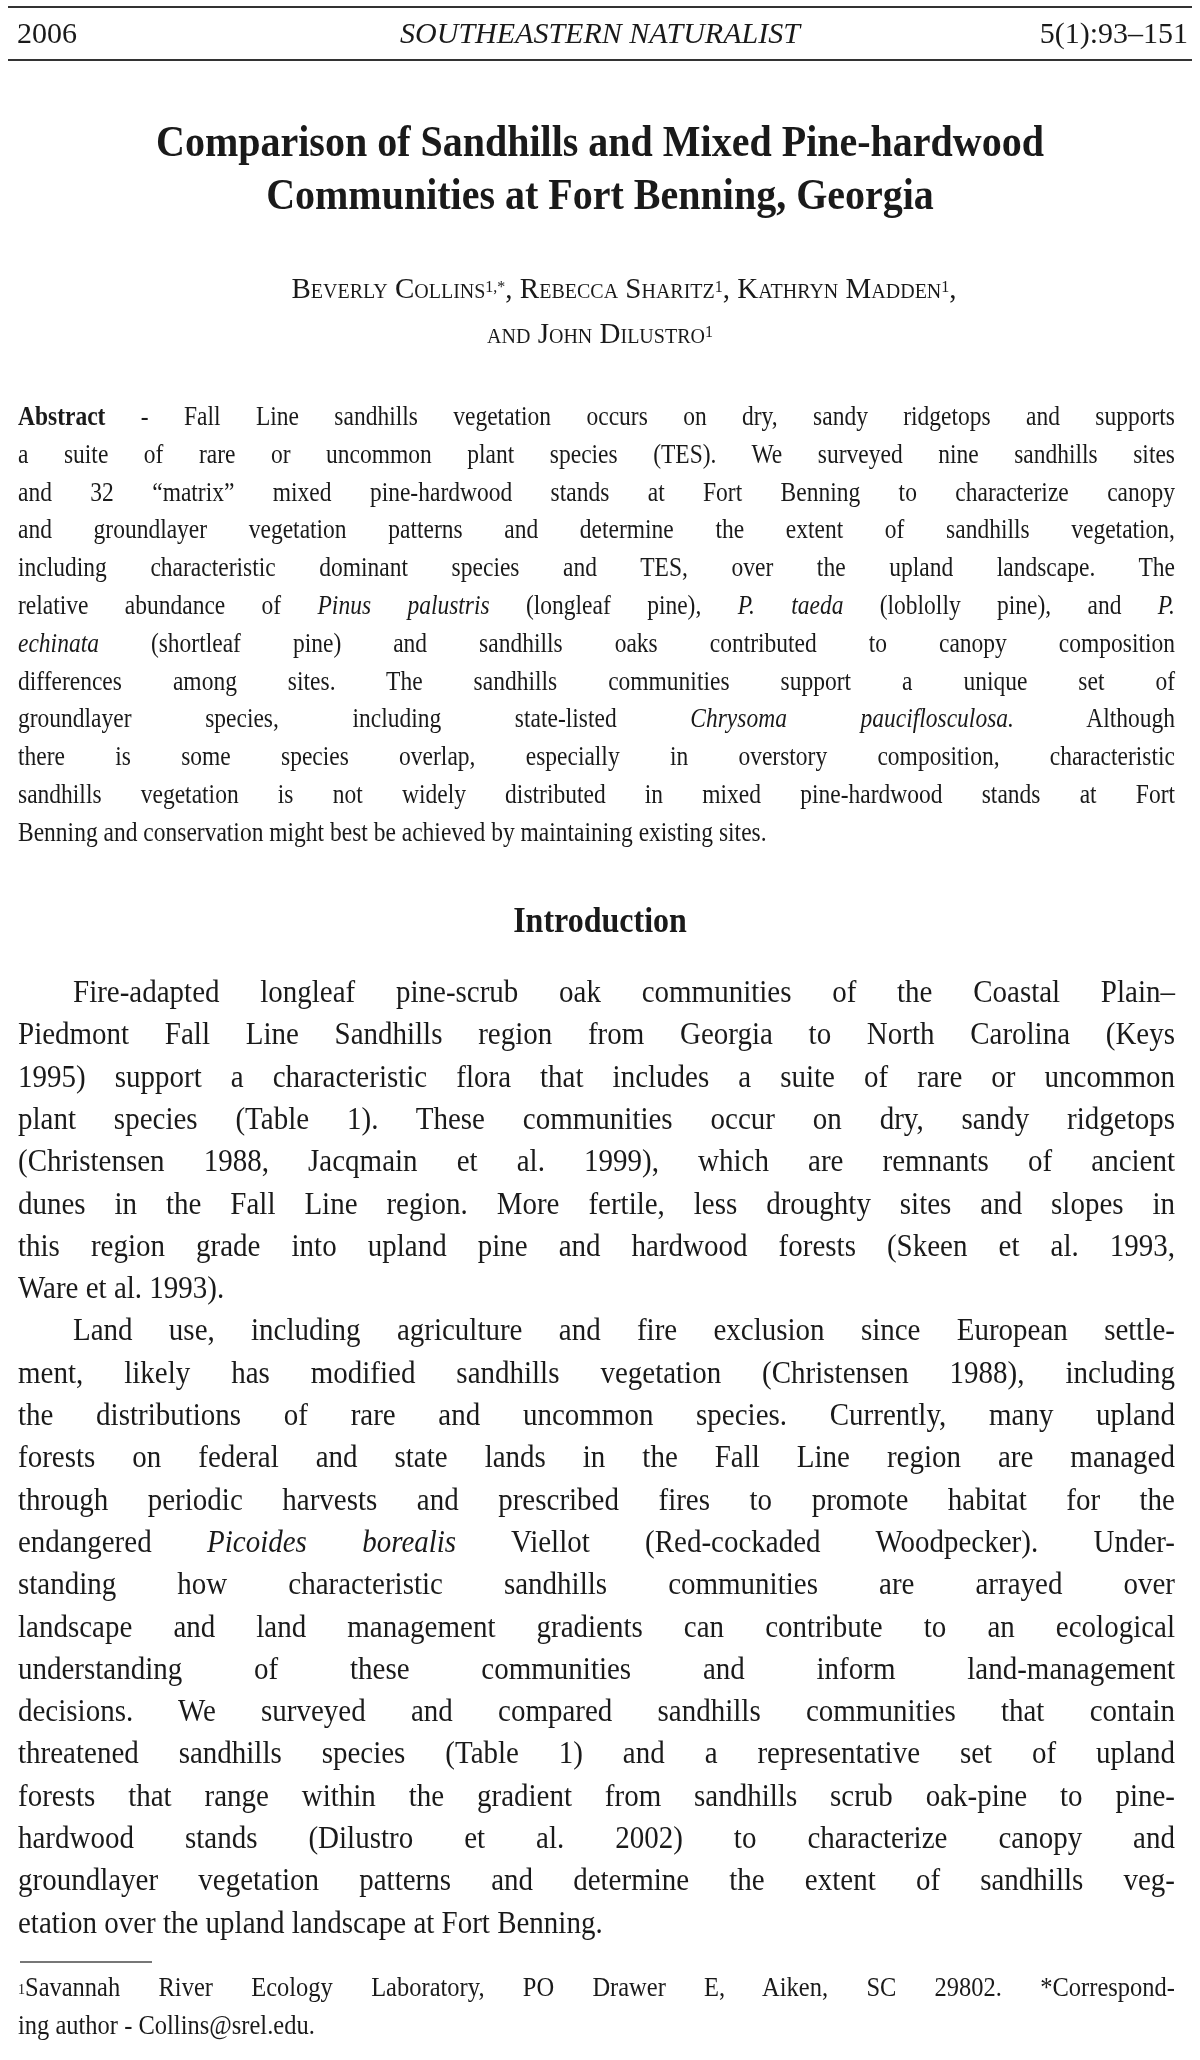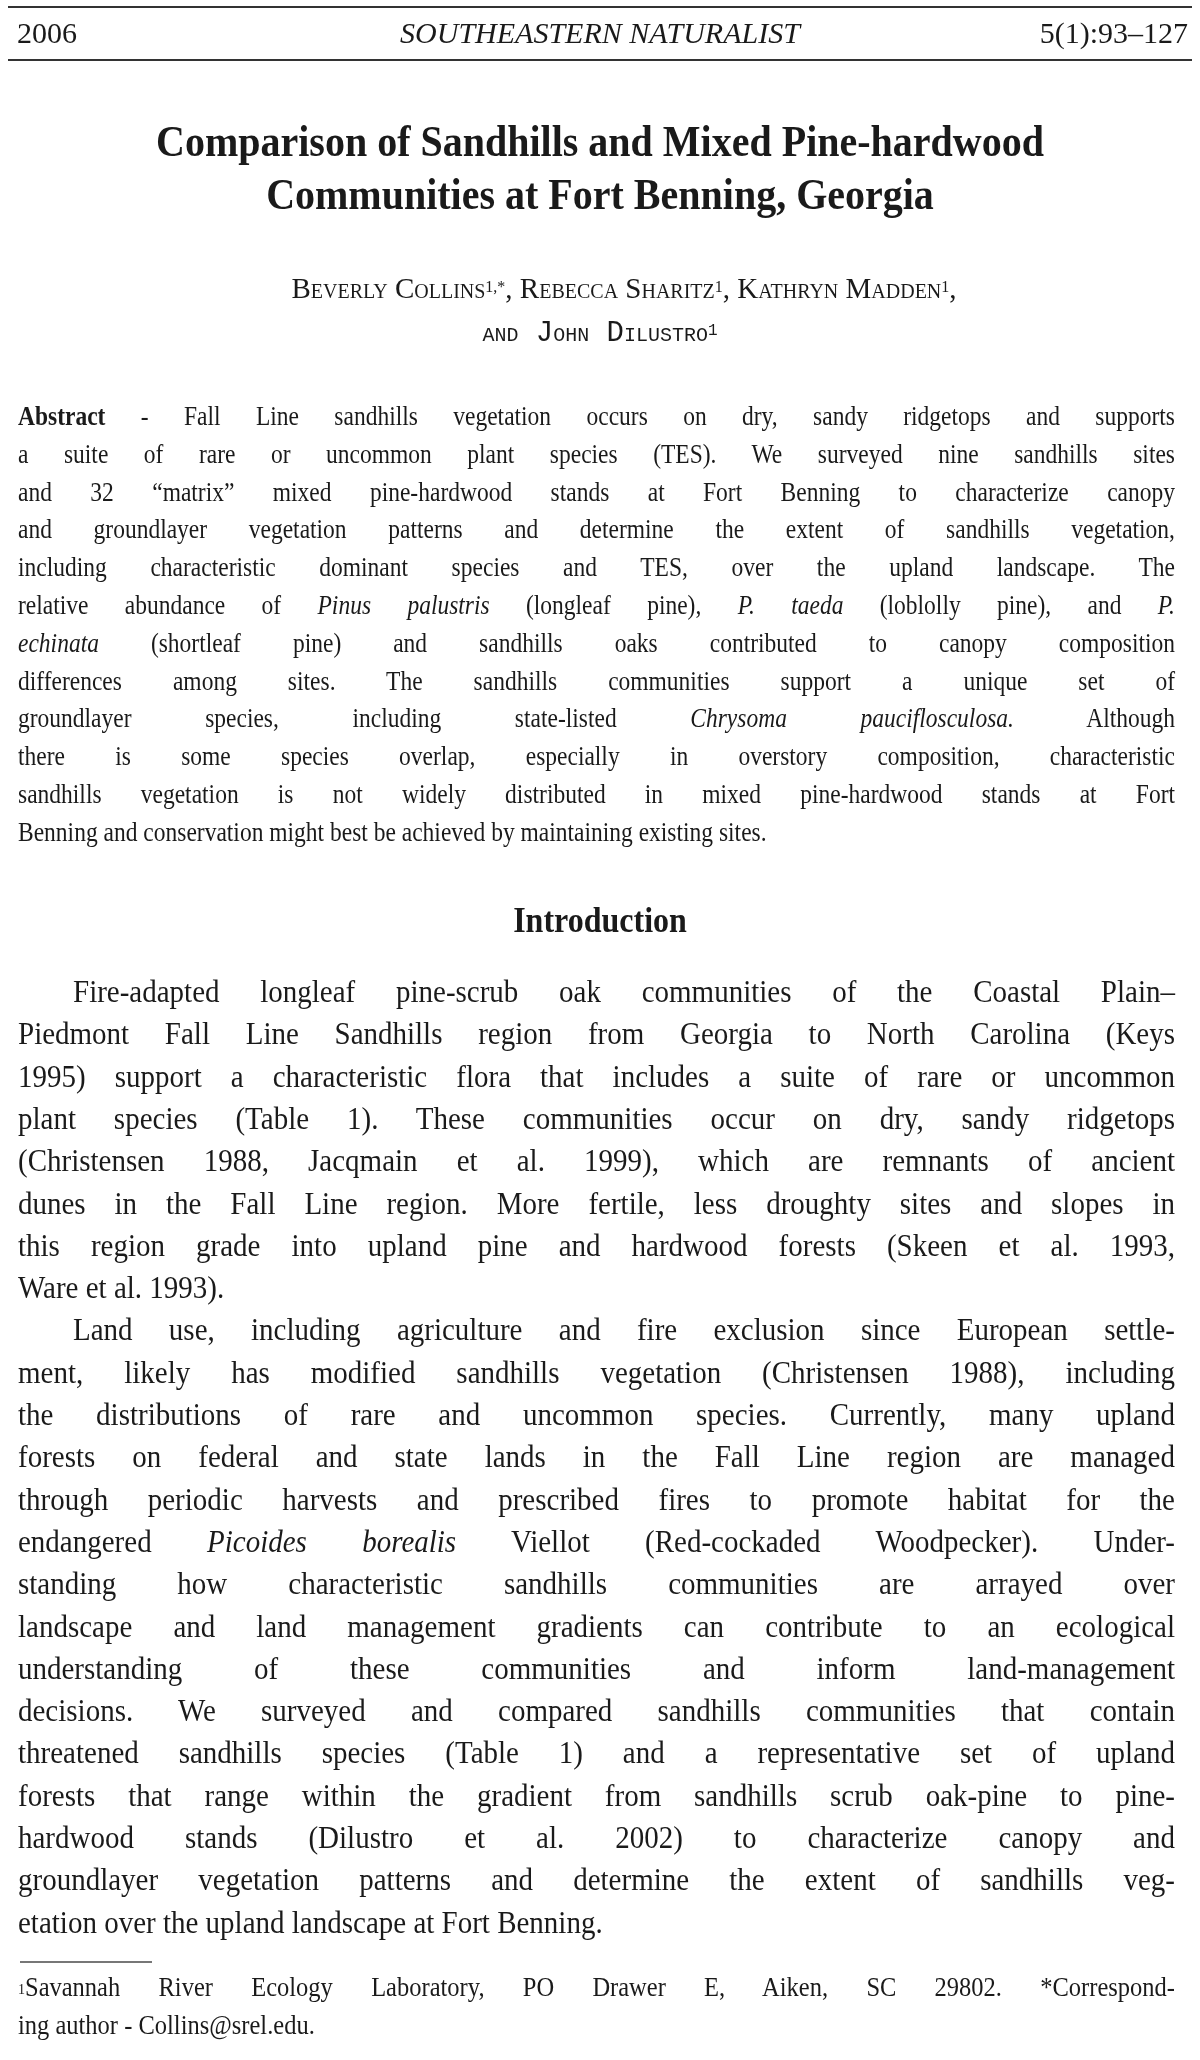--- a/index.html
+++ b/index.html
@@ -28,30 +28,30 @@
   .fn sup { font-size:14px; vertical-align:top; position:relative; top:2px; }
   i { font-style:italic; }
   b { font-weight:bold; }
 </style>
 </head>
 <body>
 
 <div class="rule" style="top:6px;"></div>
 <div class="hdr hdr-left">2006</div>
 <div class="hdr hdr-center">SOUTHEASTERN NATURALIST</div>
-<div class="hdr hdr-right">5(1):93–127</div>
+<div class="hdr hdr-right">5(1):93–151</div>
 <div class="rule" style="top:59px;"></div>
 
 <div class="title" style="top:115px;">Comparison of Sandhills and Mixed Pine-hardwood</div>
 <div class="title" style="top:168px;">Communities at Fort Benning, Georgia</div>
 
 <div class="authors" style="top:266px;margin-left:24px;">
   <span>Beverly Collins</span><sup>1,*</sup><span>, </span><span>Rebecca Sharitz</span><sup>1</sup><span>, </span><span>Kathryn Madden</span><sup>1</sup><span>,</span>
 </div>
-<div class="authors" style="top:311px;font-family:Liberation Mono, monospace;">
+<div class="authors" style="top:311px;">
   <span>and John Dilustro</span><sup>1</sup>
 </div>
 
 <div>
   <div class="line abs just" style="top:400px;"><b>Abstract</b><span> - Fall Line sandhills vegetation occurs on dry, sandy ridgetops and supports</span></div>
   <div class="line abs just" style="top:437.8px;"><span>a suite of rare or uncommon plant species (TES). We surveyed nine sandhills sites</span></div>
   <div class="line abs just" style="top:475.6px;"><span>and 32 “matrix” mixed pine-hardwood stands at Fort Benning to characterize canopy</span></div>
   <div class="line abs just" style="top:513.4px;"><span>and groundlayer vegetation patterns and determine the extent of sandhills vegetation,</span></div>
   <div class="line abs just" style="top:551.2px;"><span>including characteristic dominant species and TES, over the upland landscape. The</span></div>
   <div class="line abs just" style="top:589px;"><span>relative abundance of </span><i>Pinus palustris</i><span> (longleaf pine), </span><i>P. taeda</i><span> (loblolly pine), and </span><i>P.</i></div>

